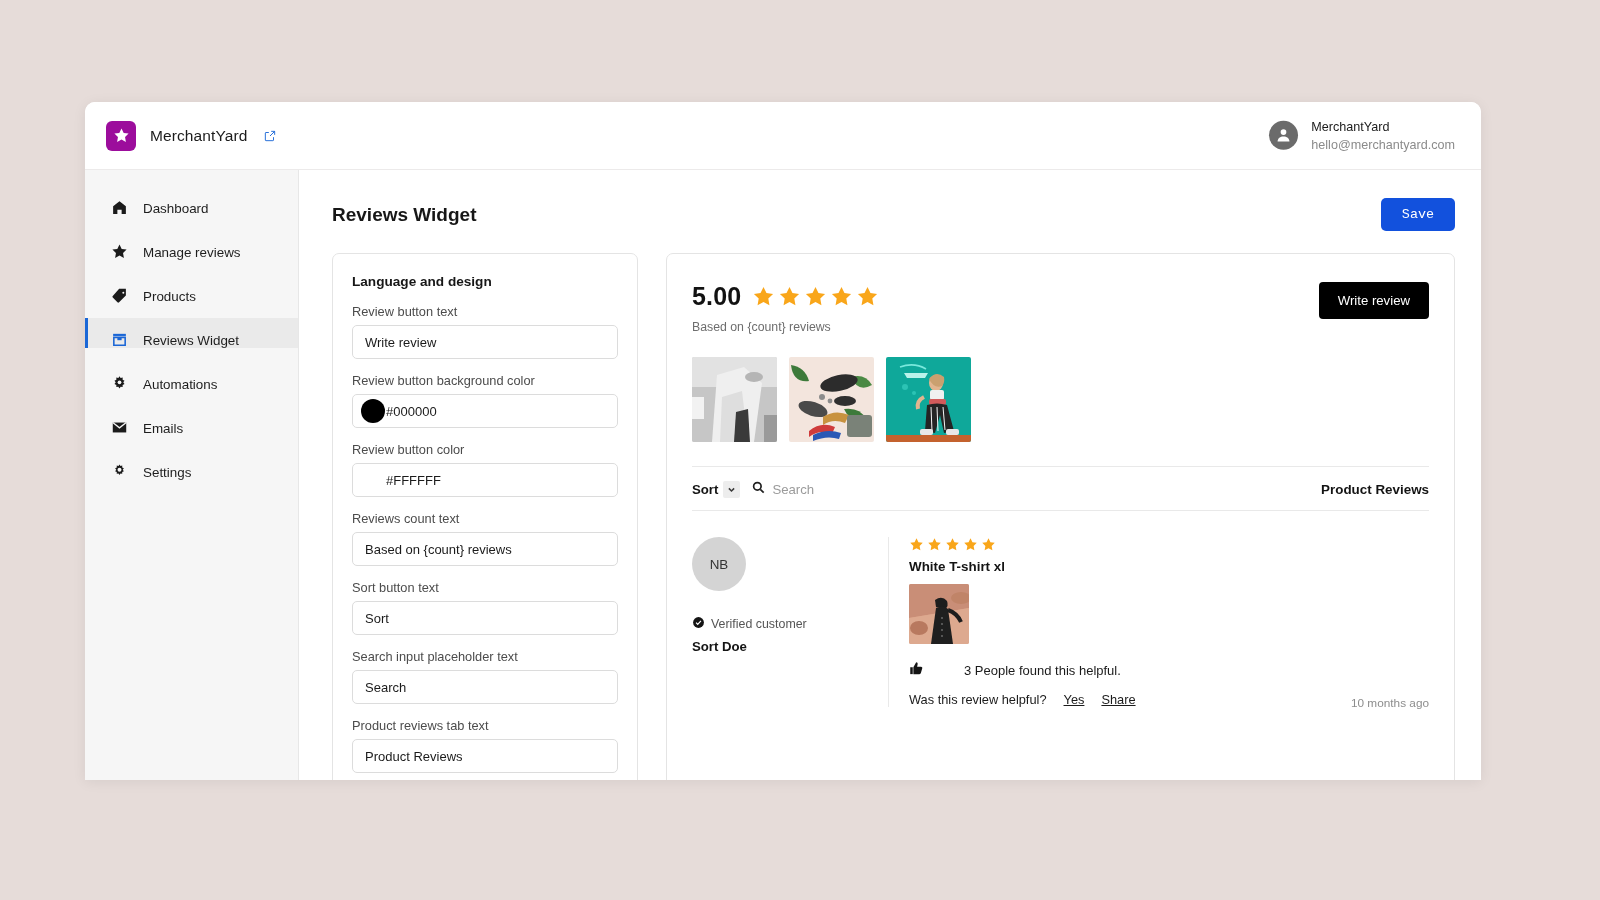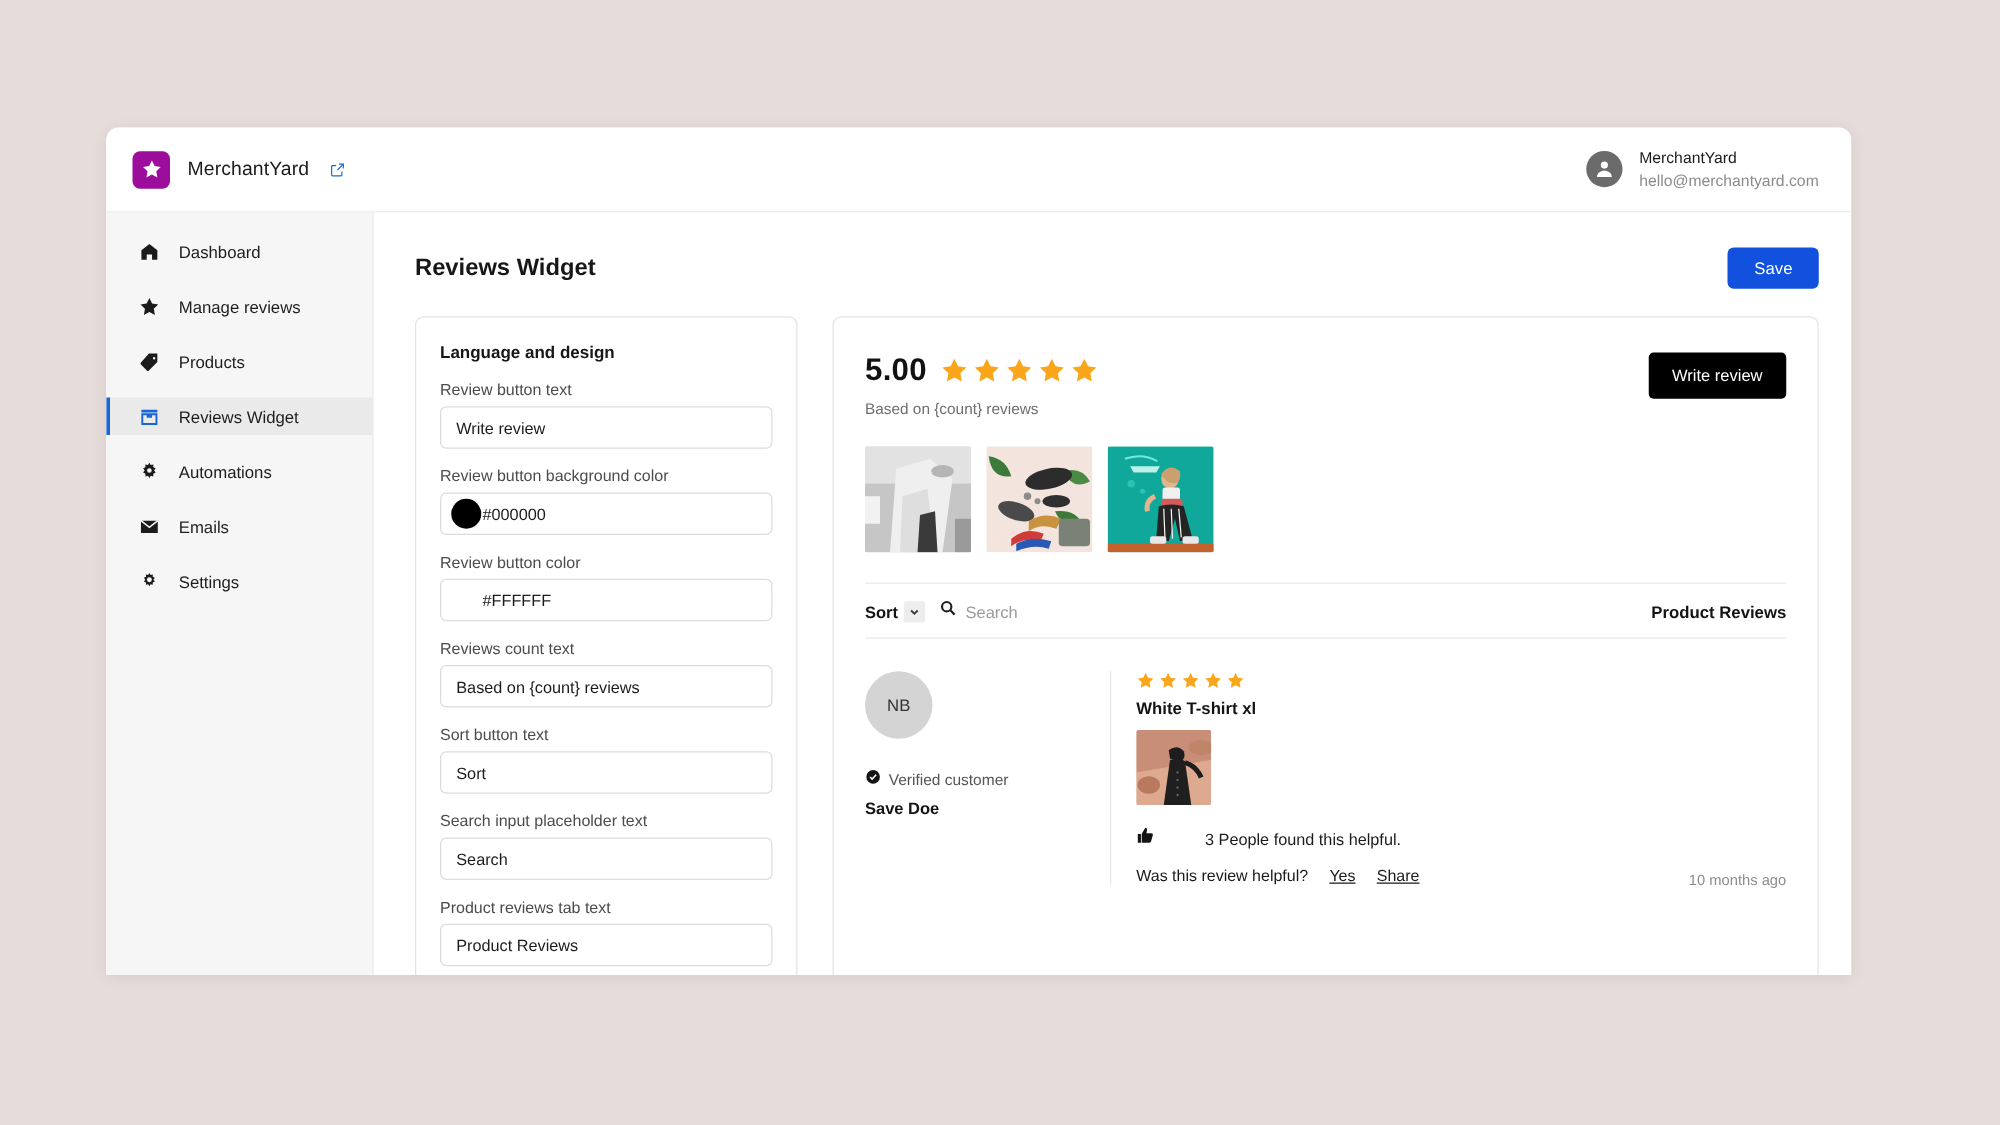--- a/index.html
+++ b/index.html
@@ -63,21 +63,21 @@
   
   .sidebar {
     width: 214px;
     background: #f6f6f6;
     border-right: 1px solid #e7e7e7;
     padding-top: 16px;
     flex: 0 0 214px;
   }
   .nav-item {
     position: relative;
-    display: flex; align-items: center; gap: 15px;
+    display: flex; align-items: flex-end; gap: 15px;
     height: 30px;
     padding-left: 25px;
     margin-bottom: 0;
     font-size: 13.4px;
     color: #1d1d1d;
     cursor: pointer;
   }
   .nav-item + .nav-item { margin-top: 0; }
   .nav-item.active { background: #eaeaea; }
   .nav-item.active::before {
@@ -102,21 +102,21 @@
     overflow: hidden;
   }
   .page-head {
     display: flex; align-items: center; justify-content: space-between;
     margin-bottom: 22px;
   }
   .page-title { font-size: 19px; font-weight: bold; color: #171717; }
   .save-btn {
     background: #1251dd; color: #ffffff;
     border: none; border-radius: 5px;
-    font-size: 13.4px; font-family: Liberation Sans, sans-serif;
+    font-size: 13.4px; font-family: Liberation Mono, monospace;
     padding: 9px 21px;
     cursor: pointer;
   }
 
   .columns { display: flex; gap: 28px; }
 
   
   .settings-card {
     width: 306px; flex: 0 0 306px;
     background: #ffffff;
@@ -524,21 +524,21 @@
               <div class="author-avatar">NB</div>
               <div class="verified-row">
                 <span>
                   <svg viewBox="0 0 24 24">
                       <circle cx="12" cy="12" r="10"></circle>
                       <path d="M7.5 12.3l3 3 6-6.4" stroke="#ffffff" stroke-width="2.2" fill="none"></path>
                     </svg>
                 </span>
                 <span class="verified-text">Verified customer</span>
               </div>
-              <div class="author-name">Save Doe</div>
+              <div class="author-name">Sort Doe</div>
             </div>
 
             <div class="review-body">
               <span class="stars small">
                 <svg viewBox="0 0 24 24">
                     <path d="M12 2l3.1 6.3 6.9 1-5 4.9 1.2 6.9-6.2-3.3-6.2 3.3 1.2-6.9-5-4.9 6.9-1z"></path>
                   </svg>
                 <svg viewBox="0 0 24 24">
                     <path d="M12 2l3.1 6.3 6.9 1-5 4.9 1.2 6.9-6.2-3.3-6.2 3.3 1.2-6.9-5-4.9 6.9-1z"></path>
                   </svg>

